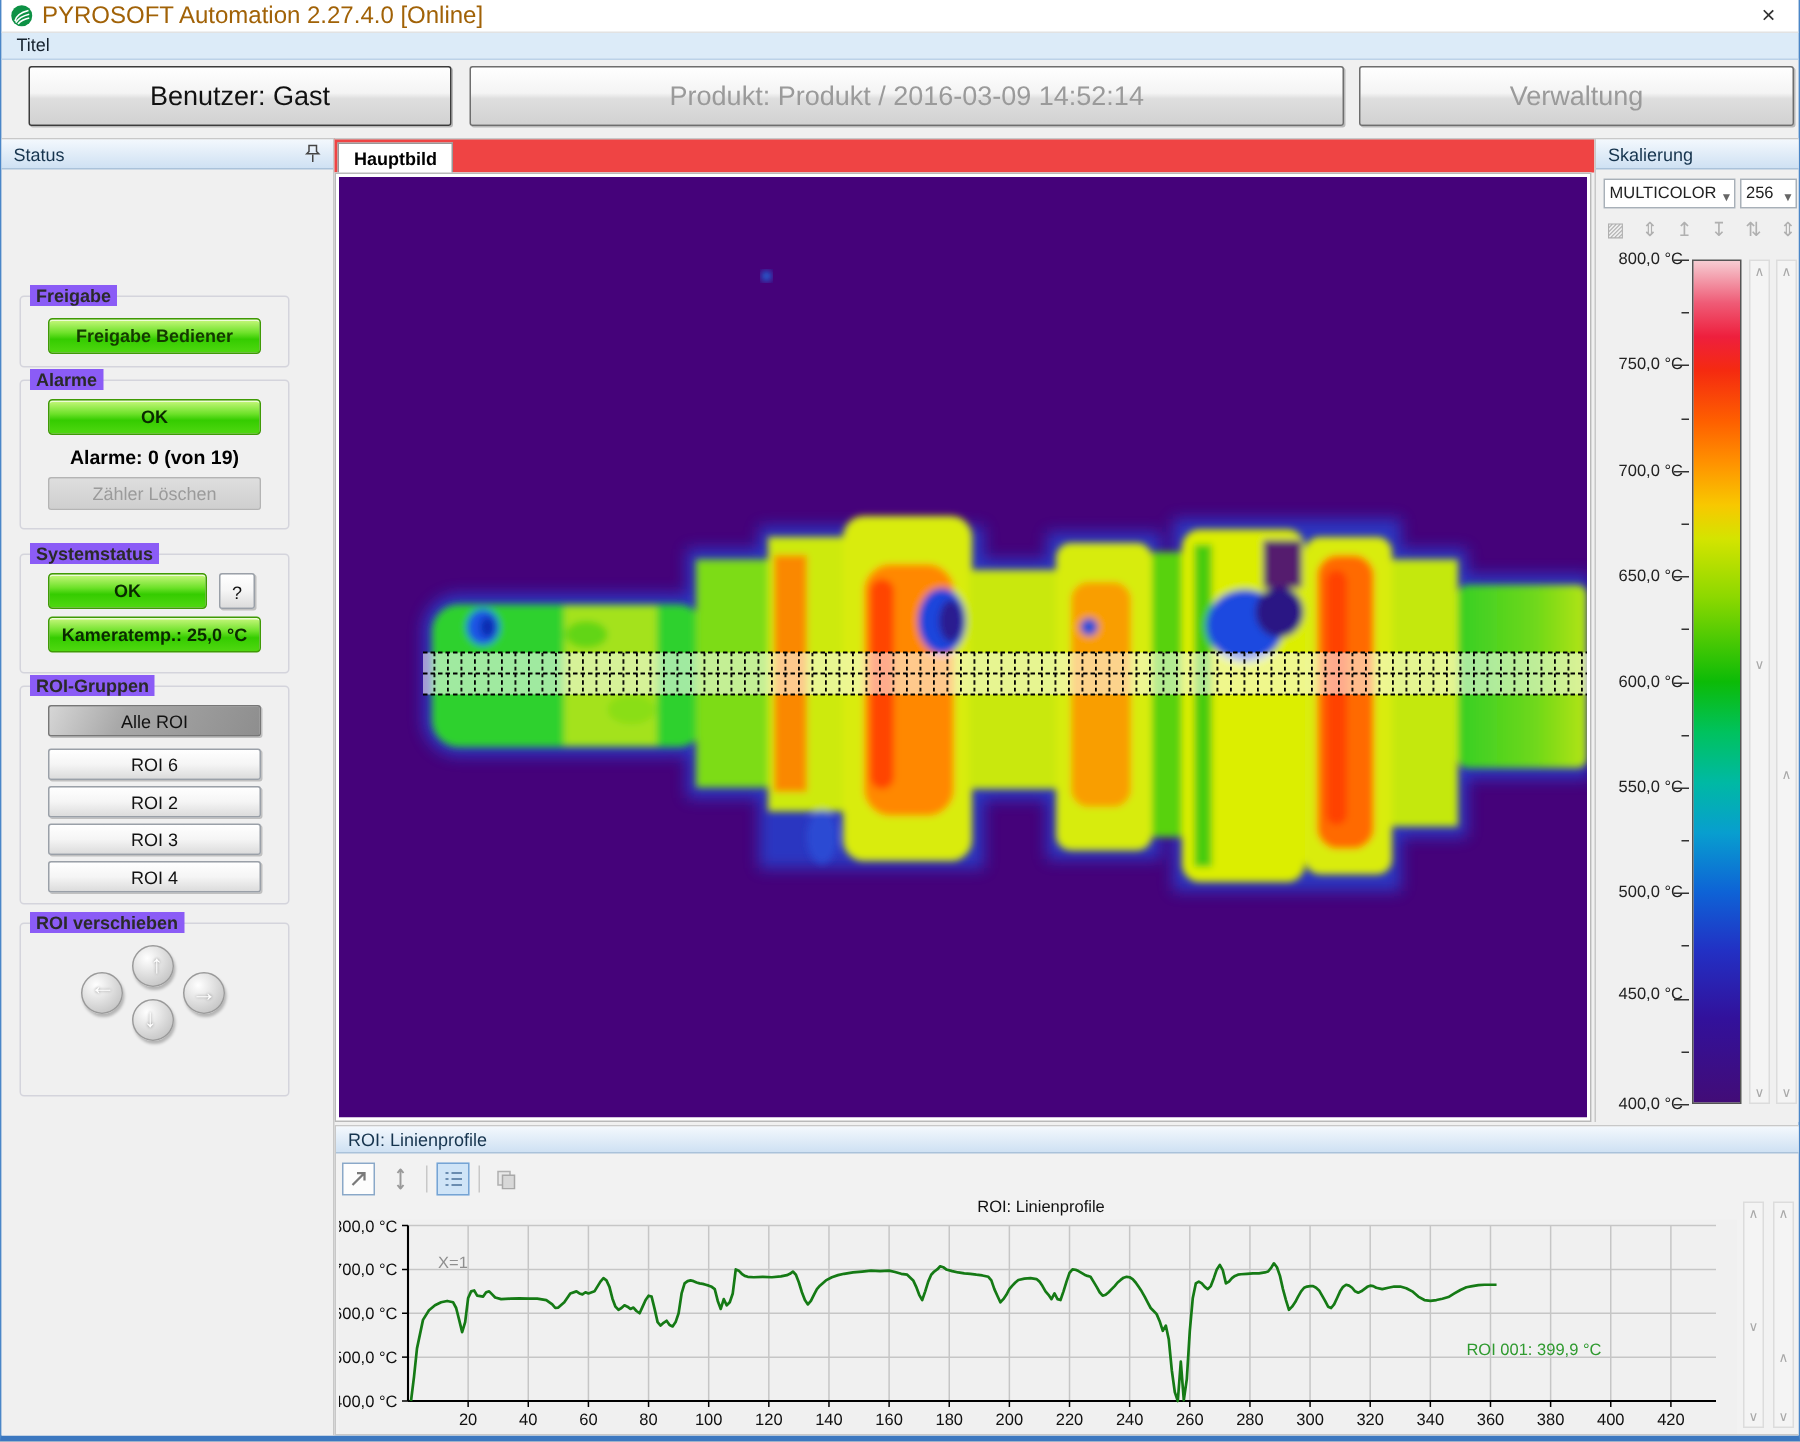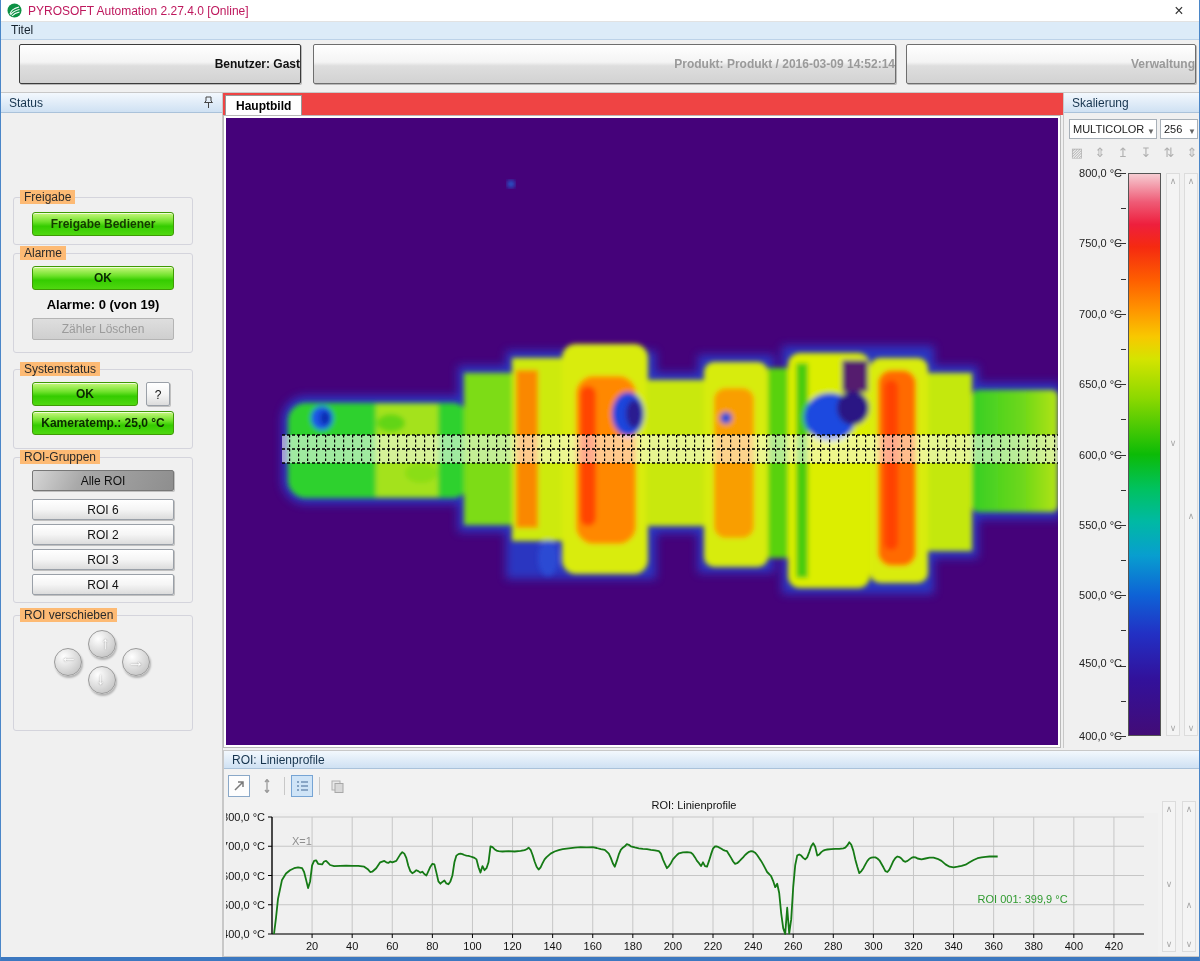--- a/index.html
+++ b/index.html
@@ -1,36 +1,36 @@
 <!DOCTYPE html>
 <html><head>
 <meta charset="utf-8">
 <style>
   html,body{margin:0;padding:0;background:#9aa7b4;}
   *{box-sizing:border-box;font-family:"Liberation Sans",sans-serif;}
   #window{position:relative;width:1200px;height:961px;background:#f0f0f0;overflow:hidden;
           border-left:1px solid #4a86c8;border-right:1px solid #4a86c8;border-bottom:4px solid #3c78c0;}
   
   .titlebar{position:absolute;left:0;top:0;width:100%;height:22px;background:#ffffff;border-bottom:1px solid #e2e2e2;display:flex;align-items:center;padding:0 6px;}
-  .titlebar .apptitle{font-size:12px;color:#be185d;margin-left:6px;}
+  .titlebar .apptitle{font-size:16px;color:#a16207;margin-left:6px;}
   .titlebar .close{margin-left:auto;width:28px;text-align:center;font-size:16px;color:#333;cursor:pointer;line-height:20px;}
   .titelbar{position:absolute;left:0;top:22px;width:100%;height:18px;background:#dcebf8;border-bottom:1px solid #bcd2e8;font-size:12px;color:#16222e;padding:1px 10px;}
   
   .btnrow{position:absolute;left:0;top:40px;width:100%;height:52px;background:#f0f0f0;}
   .bigbtn{position:absolute;top:4px;height:40px;border:1px solid #6e6e6e;border-radius:2px;
           background:linear-gradient(180deg,#ffffff 0%,#f4f4f4 45%,#dedede 55%,#d2d2d2 100%);
-          box-shadow:inset 0 1px 0 #fff,1px 1px 0 #b9b9b9;font-weight:bold;font-size:12px;text-align:right;line-height:38px;cursor:pointer;}
+          box-shadow:inset 0 1px 0 #fff,1px 1px 0 #b9b9b9;font-weight:normal;font-size:18px;text-align:center;line-height:38px;cursor:pointer;}
   .bigbtn.dark{border-color:#3c3c3c;color:#111;}
   .bigbtn.gray{color:#9a9a9a;}
   
   .panelhead{height:20px;background:linear-gradient(180deg,#f3f8fd,#cfe1f3);border-bottom:1px solid #aac2da;
              font-size:12px;color:#16344e;padding:2px 8px;display:flex;align-items:center;}
   .status-panel{position:absolute;left:0;top:92px;width:222px;height:866px;background:#f0f0f0;border-right:1px solid #c8c8c8;border-top:1px solid #c8c8c8;}
   .groupbox{position:absolute;left:12px;width:180px;border:1px solid #d4d4dc;border-radius:3px;background:#f0f0f0;}
-  .grouplabel{position:absolute;top:-8px;left:6px;background:#fdba74;padding:0 4px;font-size:12px;color:#2a2a2a;}
+  .grouplabel{position:absolute;top:-8px;left:6px;background:#8b5cf6;padding:0 4px;font-size:12px;color:#2a2a2a;font-weight:bold;}
   .greenbtn{display:block;margin:0 auto;border:1px solid #3f9a05;border-radius:3px;
             background:linear-gradient(180deg,#c9f77e 0%,#6ee22a 40%,#35cc00 60%,#4fd810 100%);
             box-shadow:inset 0 1px 0 rgba(255,255,255,.7);font-weight:bold;font-size:12px;color:#143a00;text-align:center;cursor:pointer;}
   .graybtn{display:block;margin:0 auto;border:1px solid #b4b4b4;border-radius:2px;background:linear-gradient(180deg,#dedede,#cfcfcf);color:#9b9b9b;font-size:12px;text-align:center;cursor:pointer;}
   .whitebtn{display:block;border:1px solid #9aa0a8;border-radius:2px;background:linear-gradient(180deg,#ffffff 0%,#f5f5f5 50%,#dcdcdc 100%);box-shadow:1px 1px 0 #c0c0c0;font-size:12px;color:#111;text-align:center;cursor:pointer;}
   .whitebtn.active{background:linear-gradient(115deg,#d6d6d6 0%,#a8a8a8 35%,#8e8e8e 100%);border-color:#777;}
   .logo-box{position:absolute;left:12px;top:30px;width:180px;height:58px;background:#fff;border:1px solid #8c8c8c;box-shadow:1px 1px 0 #cfcfcf;display:flex;align-items:center;justify-content:center;gap:8px;}
   .logo-text .brand{font-size:26px;font-weight:bold;color:#0d9144;letter-spacing:1px;line-height:24px;}
   .logo-text .sub{font-size:11px;color:#2a2a2a;}
   .arrowpad{position:relative;width:180px;height:92px;}

